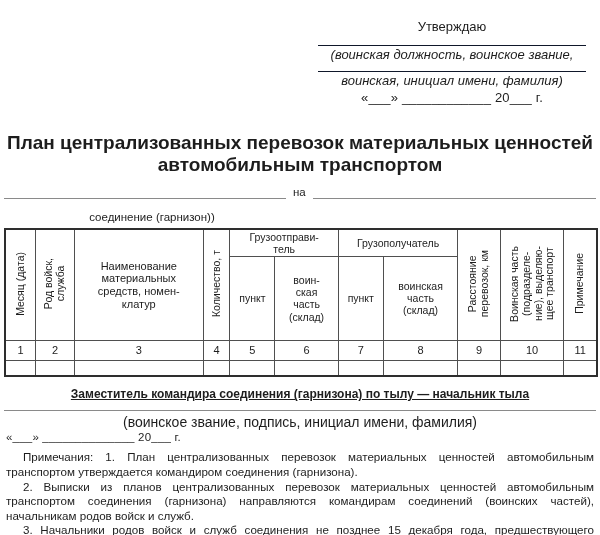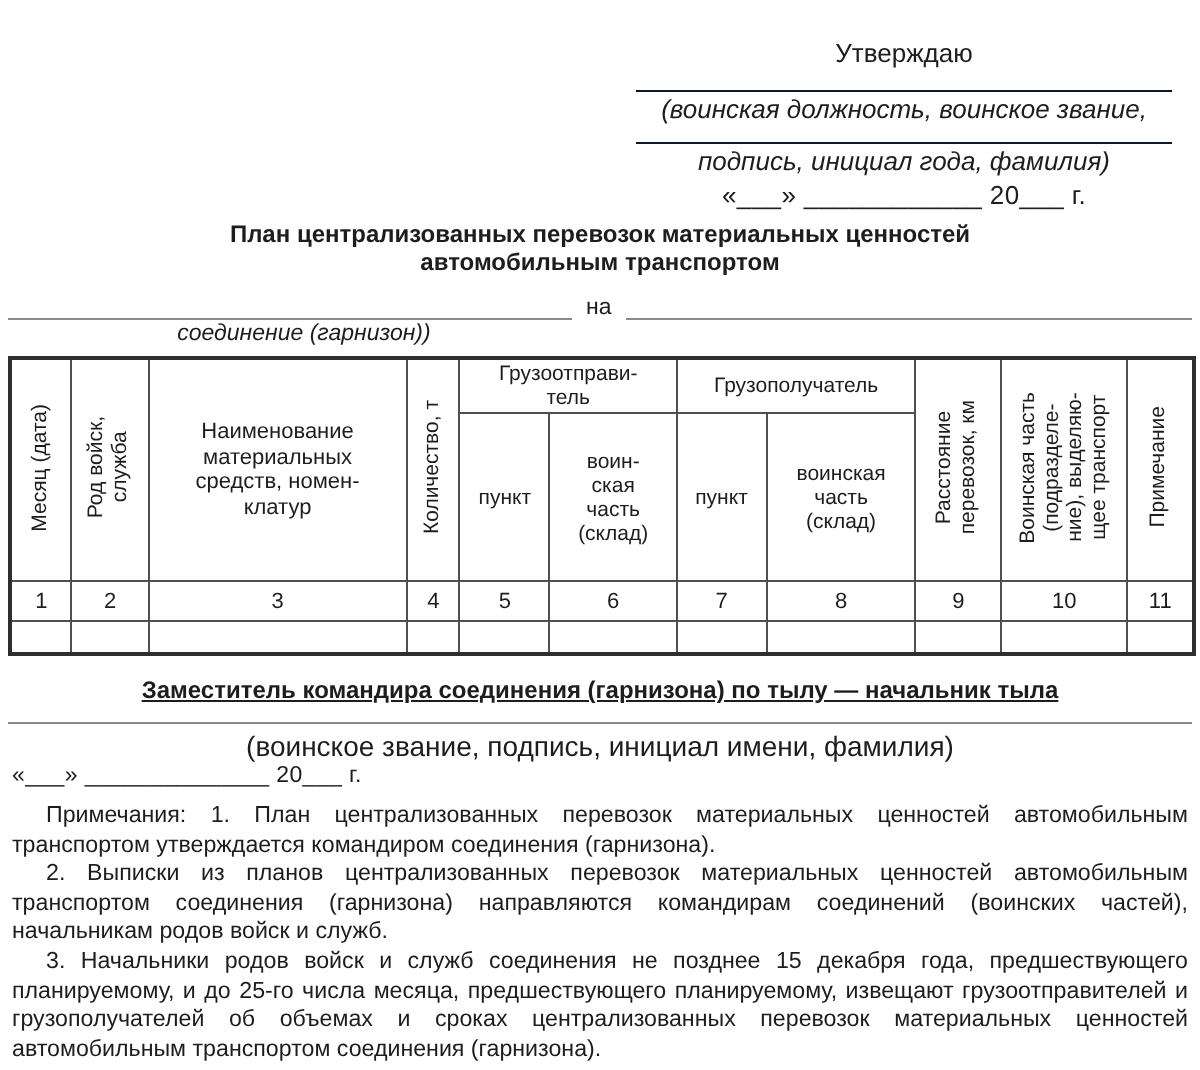--- a/index.html
+++ b/index.html
@@ -34,41 +34,41 @@
   .sig-field {
     border-top: 1px solid #0f172a;
     padding-top: 1px;
     font-style: italic;
   }
   .sig-field + .sig-field { margin-top: 9px; }
   .date-line { margin-top: 2px; letter-spacing: 0.2px; }
 
   
   .doc-title {
-    margin-top: 5px;
+    margin-top: 27px;
     text-align: center;
     font-weight: bold;
-    font-size: 12px;
+    font-size: 19px;
     line-height: 1.18;
     white-space: pre-line;
   }
 
   
   .for-line {
     display: flex;
     align-items: flex-end;
     margin-top: 9px;
     font-size: 11.5px;
     line-height: 1.1;
   }
   .blank-rule { border-bottom: 1px solid #8a8a8a; height: 13px; }
   .blank-left { width: 282px; }
   .blank-right { flex: 1; }
   .for-prep { padding: 0 7px; }
-  .for-captions { display: flex; font-size: 11.5px; font-style: italic; margin-top: 1px; }
+  .for-captions { display: flex; font-size: 11.5px; margin-top: 12px; }
   .for-captions .cap-left { width: 296px; text-align: center; }
   .for-captions .cap-right { flex: 1; text-align: center; }
 
   
   table.plan {
     width: 594px;
     margin: 5px auto 0 auto;
     border-collapse: collapse;
     table-layout: fixed;
     border: 2px solid #2e2e2e;
@@ -127,21 +127,21 @@
 </style>
 </head>
 <body>
 
 <div class="page">
 
 
   <div class="approve-block">
     <div class="approve-title">Утверждаю</div>
     <div class="sig-field">(воинская должность, воинское звание,</div>
-    <div class="sig-field">подпись, инициал года, фамилия)</div>
+    <div class="sig-field">воинская, инициал имени, фамилия)</div>
     <div class="date-line">«___» ____________ 20___ г.</div>
   </div>
 
   <div class="doc-title">План централизованных перевозок материальных ценностей
 автомобильным транспортом</div>
 
   <div class="for-line">
     <span class="blank-rule blank-left"></span>
     <span class="for-prep">на</span>
     <span class="blank-rule blank-right"></span>

